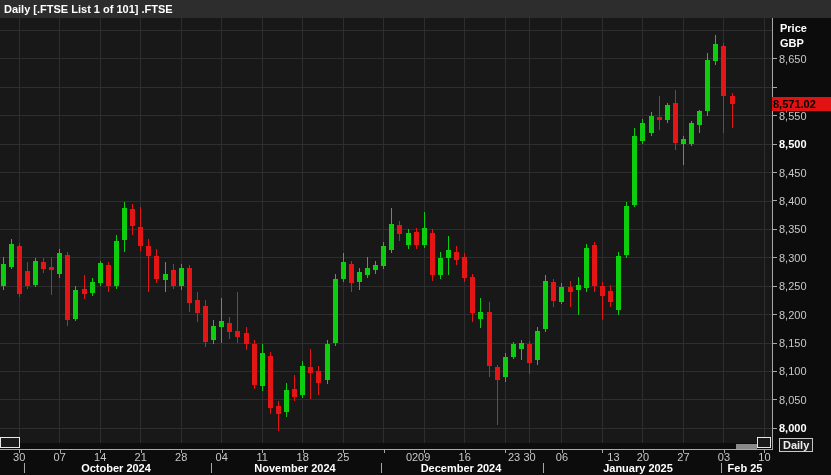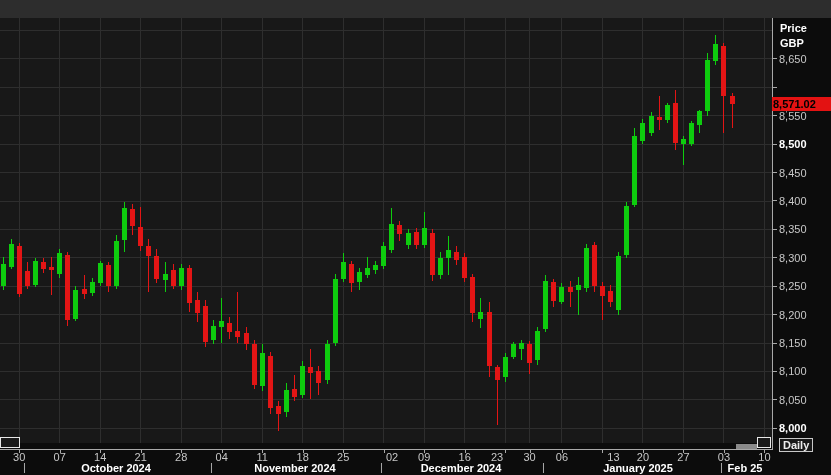--- a/index.html
+++ b/index.html
@@ -26,20 +26,21 @@
            color:#eee;font-size:11px;font-weight:bold;line-height:12px;padding:0 3px;}
   .handle-l{position:absolute;left:0;top:437px;width:20px;height:11px;border:1px solid #e8e8e8;background:#1a1a1a;box-sizing:border-box;}
   .handle-r{position:absolute;left:757px;top:437px;width:14px;height:11px;border:1px solid #e8e8e8;background:#1a1a1a;box-sizing:border-box;}
   .thumb{position:absolute;left:736px;top:444px;width:21px;height:5px;background:#8a8a8a;}
 </style>
 </head>
 <body>
 
 <div class="stage">
   <div class="topbar">
+    <span class="title">Daily [.FTSE List 1 of 101] .FTSE</span>
   </div>
 
   <div class="plot">
     <svg id="chart-svg" width="772" height="425" viewBox="0 0 772 425" shape-rendering="crispEdges">
         <line x1="0" x2="772" y1="410.2" y2="410.2" stroke="#2e2e2e" stroke-width="1"></line>
         <line x1="0" x2="772" y1="381.8" y2="381.8" stroke="#2e2e2e" stroke-width="1"></line>
         <line x1="0" x2="772" y1="353.4" y2="353.4" stroke="#2e2e2e" stroke-width="1"></line>
         <line x1="0" x2="772" y1="325.0" y2="325.0" stroke="#2e2e2e" stroke-width="1"></line>
         <line x1="0" x2="772" y1="296.6" y2="296.6" stroke="#2e2e2e" stroke-width="1"></line>
         <line x1="0" x2="772" y1="268.2" y2="268.2" stroke="#2e2e2e" stroke-width="1"></line>
@@ -311,27 +312,27 @@
       <div class="xlab" style="left: 181.2px;">28</div>
       <div class="xtick" style="left: 221.7px;"></div>
       <div class="xlab" style="left: 221.7px;">04</div>
       <div class="xtick" style="left: 262.2px;"></div>
       <div class="xlab" style="left: 262.2px;">11</div>
       <div class="xtick" style="left: 302.7px;"></div>
       <div class="xlab" style="left: 302.7px;">18</div>
       <div class="xtick" style="left: 343.2px;"></div>
       <div class="xlab" style="left: 343.2px;">25</div>
       <div class="xtick" style="left: 383.7px;"></div>
-      <div class="xlab" style="left: 373px; padding-left: 38px;">02</div>
+      <div class="xlab" style="left: 393px; padding-left: 38px;">02</div>
       <div class="xtick" style="left: 424.2px;"></div>
       <div class="xlab" style="left: 424.2px;">09</div>
       <div class="xtick" style="left: 464.7px;"></div>
       <div class="xlab" style="left: 464.7px;">16</div>
       <div class="xtick" style="left: 505.2px;"></div>
-      <div class="xlab" style="left: 497px;">23</div>
+      <div class="xlab" style="left: 514px;">23</div>
       <div class="xtick" style="left: 529.5px;"></div>
       <div class="xlab" style="left: 529.5px;">30</div>
       <div class="xtick" style="left: 561.9px;"></div>
       <div class="xlab" style="left: 561.9px;">06</div>
       <div class="xtick" style="left: 602.4px;"></div>
       <div class="xlab" style="left: 602.4px; margin-left: 11px;">13</div>
       <div class="xtick" style="left: 642.9px;"></div>
       <div class="xlab" style="left: 642.9px;">20</div>
       <div class="xtick" style="left: 683.4px;"></div>
       <div class="xlab" style="left: 683.4px;">27</div>

